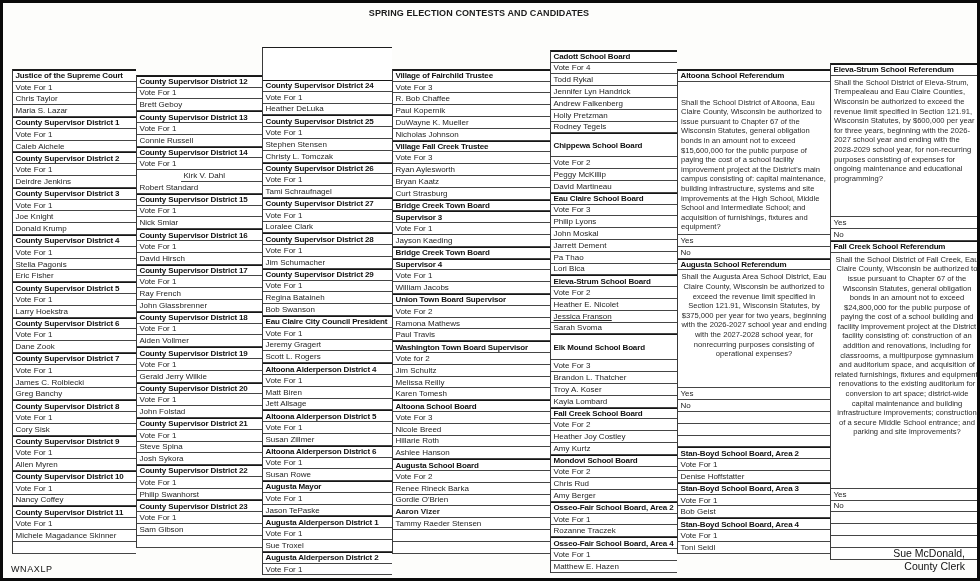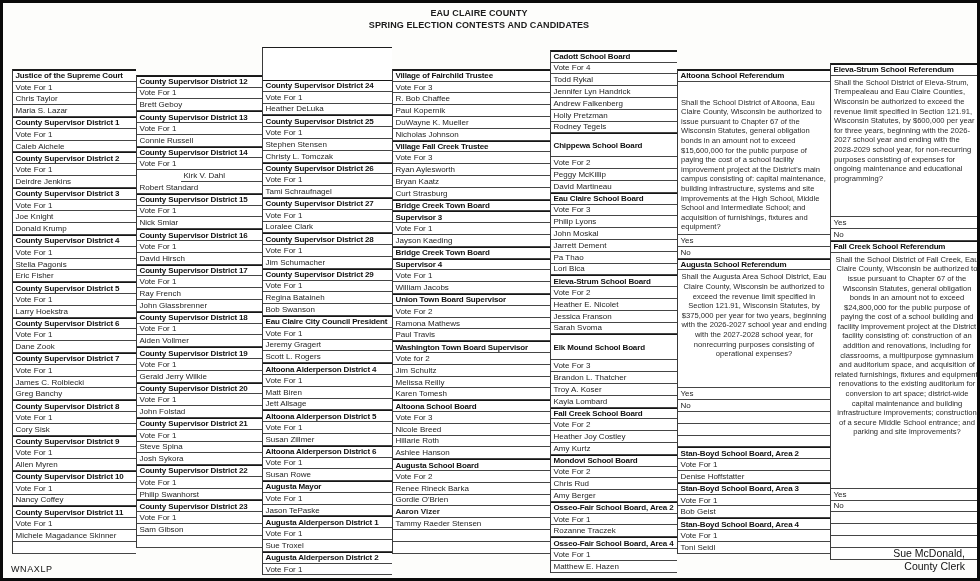--- a/index.html
+++ b/index.html
@@ -26,21 +26,20 @@
   .pc{text-align:center;}
   .blank{background:#fff;}
   #clerk-signature{position:absolute;right:12px;bottom:6px;text-align:right;font-size:10.5px;line-height:12.5px;color:#111;}
   #publication-code{position:absolute;left:8px;bottom:4px;font-size:9px;letter-spacing:.6px;color:#111;}
 </style>
 </head>
 <body>
 
 <div id="page">
   <div id="title-block">
-    <div>EAU CLAIRE COUNTY</div>
     <div>SPRING ELECTION CONTESTS AND CANDIDATES</div>
   </div>
 
   <div id="contest-table">
       <div class="col" style="width: 124px;">
         <div class="cell head" style="height: 11.8px;">Justice of the Supreme Court</div>
         <div class="cell" style="height: 11.8px;">Vote For 1</div>
         <div class="cell" style="height: 11.8px;">Chris Taylor</div>
         <div class="cell" style="height: 11.8px;">Maria S. Lazar</div>
         <div class="cell head" style="height: 11.8px;">County Supervisor District 1</div>
@@ -225,21 +224,21 @@
         <div class="cell head" style="height: 11.8px;">Eau Claire School Board</div>
         <div class="cell" style="height: 11.8px;">Vote For 3</div>
         <div class="cell" style="height: 11.8px;">Philip Lyons</div>
         <div class="cell" style="height: 11.8px;">John Moskal</div>
         <div class="cell" style="height: 11.8px;">Jarrett Dement</div>
         <div class="cell" style="height: 11.8px;">Pa Thao</div>
         <div class="cell" style="height: 11.8px;">Lori Bica</div>
         <div class="cell head" style="height: 11.8px;">Eleva-Strum School Board</div>
         <div class="cell" style="height: 11.8px;">Vote For 2</div>
         <div class="cell" style="height: 11.8px;">Heather E. Nicolet</div>
-        <div class="cell" style="height: 11.8px;">Jessica Franson</div>
+        <div class="cell" style="height: 11.8px; text-decoration: underline;">Jessica Franson</div>
         <div class="cell" style="height: 11.8px;">Sarah Svoma</div>
         <div class="cell head" style="height: 26px;">Elk Mound School Board</div>
         <div class="cell" style="height: 11.8px;">Vote For 3</div>
         <div class="cell" style="height: 11.8px;">Brandon L. Thatcher</div>
         <div class="cell" style="height: 11.8px;">Troy A. Koser</div>
         <div class="cell" style="height: 11.8px;">Kayla Lombard</div>
         <div class="cell head" style="height: 11.8px;">Fall Creek School Board</div>
         <div class="cell" style="height: 11.8px;">Vote For 2</div>
         <div class="cell" style="height: 11.8px;">Heather Joy Costley</div>
         <div class="cell" style="height: 11.8px;">Amy Kurtz</div>

